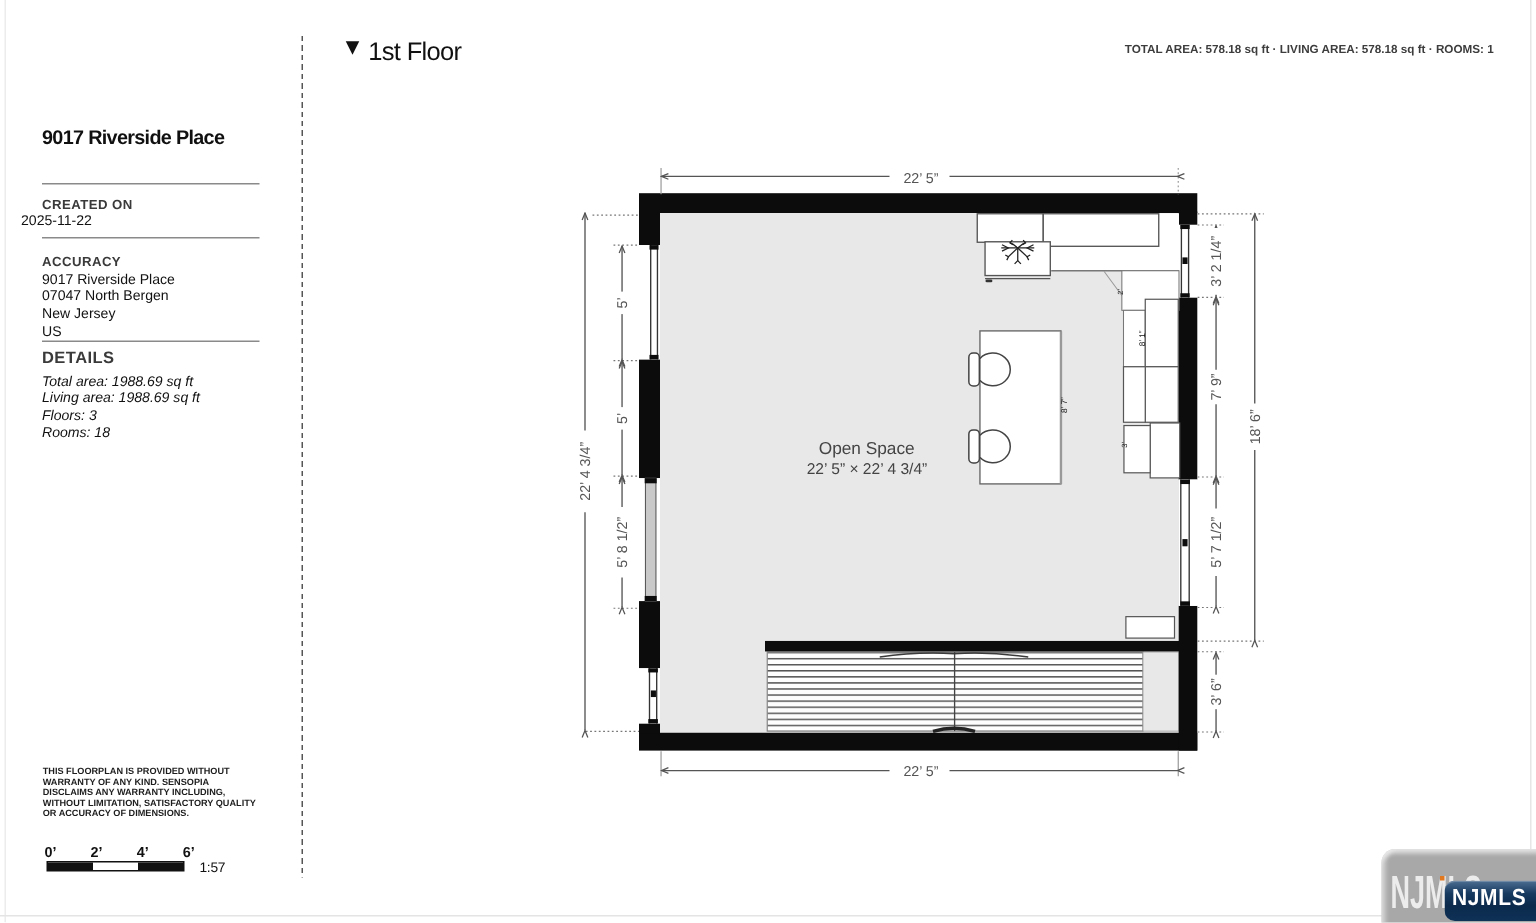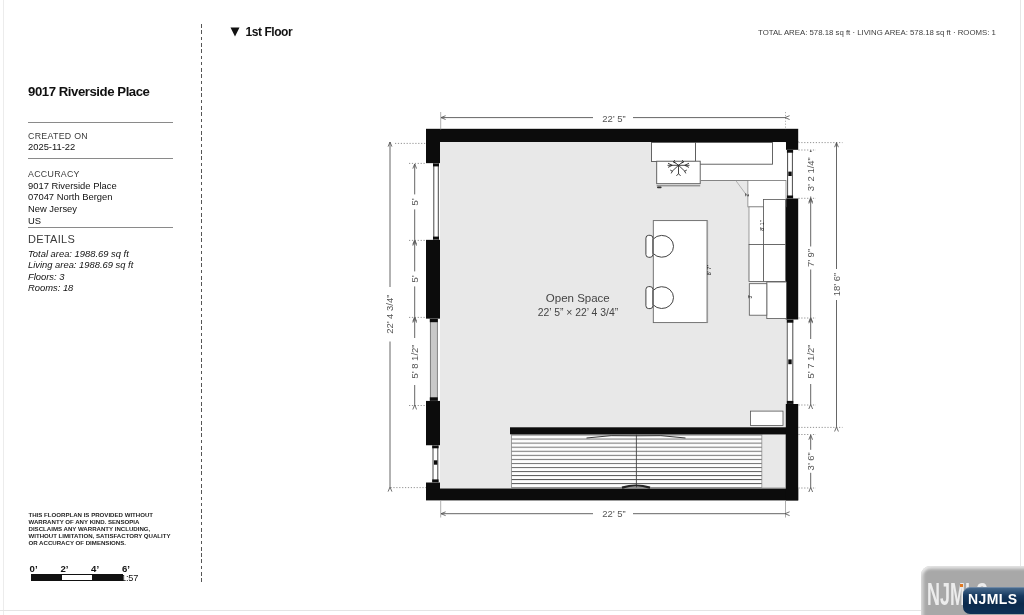--- a/index.html
+++ b/index.html
@@ -1,31 +1,31 @@
 <!DOCTYPE html>
 <html><head>
 <meta charset="utf-8">
 <style>
   html,body{margin:0;padding:0;}
   body{width:1024px;height:615px;position:relative;overflow:hidden;background:#fff;
        font-family:"Liberation Sans", sans-serif;}
   .abs{position:absolute;}
   .hr{position:absolute;height:1px;background:#8a8a8a;}
-  .lbl{font-weight:normal;color:#3a3a3a;letter-spacing:.3px;text-align:center;}
+  .lbl{font-weight:bold;color:#3a3a3a;letter-spacing:.3px;text-align:center;}
 </style>
 </head>
 <body>
 
 <div class="abs" style="left:28px;top:84.2px;font-size:13.2px;font-weight:bold;color:#101010;letter-spacing:-0.45px;">9017 Riverside Place</div>
 
 <div class="hr" style="left:28px;top:122px;width:145px;"></div>
 
 <div class="abs lbl" style="left:28px;top:130.5px;font-size:8.8px;">CREATED ON</div>
 
-<div class="abs" style="left:28px;top:141.3px;font-size:9.4px;color:#111;">2025-11-22</div>
+<div class="abs" style="left:14px;top:141.3px;font-size:9.4px;color:#111;">2025-11-22</div>
 
 <div class="hr" style="left:28px;top:158.4px;width:145px;"></div>
 
 <div class="abs lbl" style="left:28px;top:168.7px;font-size:8.8px;">ACCURACY</div>
 
 <div class="abs" style="left:28px;top:179.8px;font-size:9.4px;color:#111;line-height:11.65px;">9017 Riverside Place<br>07047 North Bergen<br>New Jersey<br>US</div>
 
 <div class="hr" style="left:28px;top:227px;width:145px;"></div>
 
 <div class="abs lbl" style="left:28px;top:233px;font-size:11px;">DETAILS</div>
@@ -34,31 +34,31 @@
 
 <div class="abs" style="left:28.5px;top:510.5px;font-size:6.1px;font-weight:bold;color:#1d1d1d;line-height:7.15px;">THIS FLOORPLAN IS PROVIDED WITHOUT<br>WARRANTY OF ANY KIND. SENSOPIA<br>DISCLAIMS ANY WARRANTY INCLUDING,<br>WITHOUT LIMITATION, SATISFACTORY QUALITY<br>OR ACCURACY OF DIMENSIONS.</div>
 
 <div class="abs" style="left:29.6px;top:563.2px;font-size:9.6px;font-weight:bold;color:#111;">0’</div>
 <div class="abs" style="left:60.4px;top:563.2px;font-size:9.6px;font-weight:bold;color:#111;">2’</div>
 <div class="abs" style="left:91.1px;top:563.2px;font-size:9.6px;font-weight:bold;color:#111;">4’</div>
 <div class="abs" style="left:121.9px;top:563.2px;font-size:9.6px;font-weight:bold;color:#111;">6’</div>
 
 <div class="abs" style="left:31px;top:573.5px;width:90px;height:5.5px;border:1px solid #111;background:linear-gradient(90deg,#111 0 33.4%,#fff 33.4% 66.7%,#111 66.7%);"></div>
 
-<div class="abs" style="left:121px;top:573px;font-size:9.2px;color:#111;letter-spacing:-0.2px;text-align:center;">1:57</div>
+<div class="abs" style="left:133px;top:573px;font-size:9.2px;color:#111;letter-spacing:-0.2px;text-align:center;">1:57</div>
 
 <div class="abs" style="left:201px;top:24px;width:1.2px;height:561px;background:repeating-linear-gradient(180deg,#555 0 3.6px,transparent 3.6px 6.3px);"></div>
 
 <svg class="abs" style="left:230px;top:26.5px;" width="12" height="11">
     <polygon points="0.5,0.5 9.5,0.5 5,9.5" fill="#111"></polygon>
   </svg>
 
-<div class="abs" style="left:245.5px;top:24.8px;font-size:12px;font-weight:bold;color:#111;letter-spacing:-0.45px;">1st Floor</div>
-
-<div class="abs" style="right:28.2px;top:27.6px;font-size:7.8px;font-weight:normal;color:#3d3d3d;">TOTAL AREA: 578.18 sq ft · LIVING AREA: 578.18 sq ft · ROOMS: 1</div>
+<div class="abs" style="left:245.5px;top:24.8px;font-size:17px;font-weight:normal;color:#111;letter-spacing:-0.45px;">1st Floor</div>
+
+<div class="abs" style="right:28.2px;top:27.6px;font-size:7.8px;font-weight:bold;color:#3d3d3d;">TOTAL AREA: 578.18 sq ft · LIVING AREA: 578.18 sq ft · ROOMS: 1</div>
 
 <svg class="abs" style="left:0;top:0;" width="1024" height="615" viewBox="0 0 1024 615">
   <defs>
     <pattern id="hatch" width="6" height="4.05" patternUnits="userSpaceOnUse" patternTransform="translate(0,1.2)">
       <rect width="6" height="4.05" fill="#fdfdfd"></rect>
       <line x1="0" y1="0.5" x2="6" y2="0.5" stroke="#2e2e2e" stroke-width="0.8"></line>
     </pattern>
     <marker id="ma" markerWidth="7" markerHeight="7" refX="1" refY="2.6" orient="auto" markerUnits="userSpaceOnUse">
       <path d="M5.6,0.7 L1,2.6 L5.6,4.5" fill="none" stroke="#555" stroke-width="0.85"></path>
     </marker>

